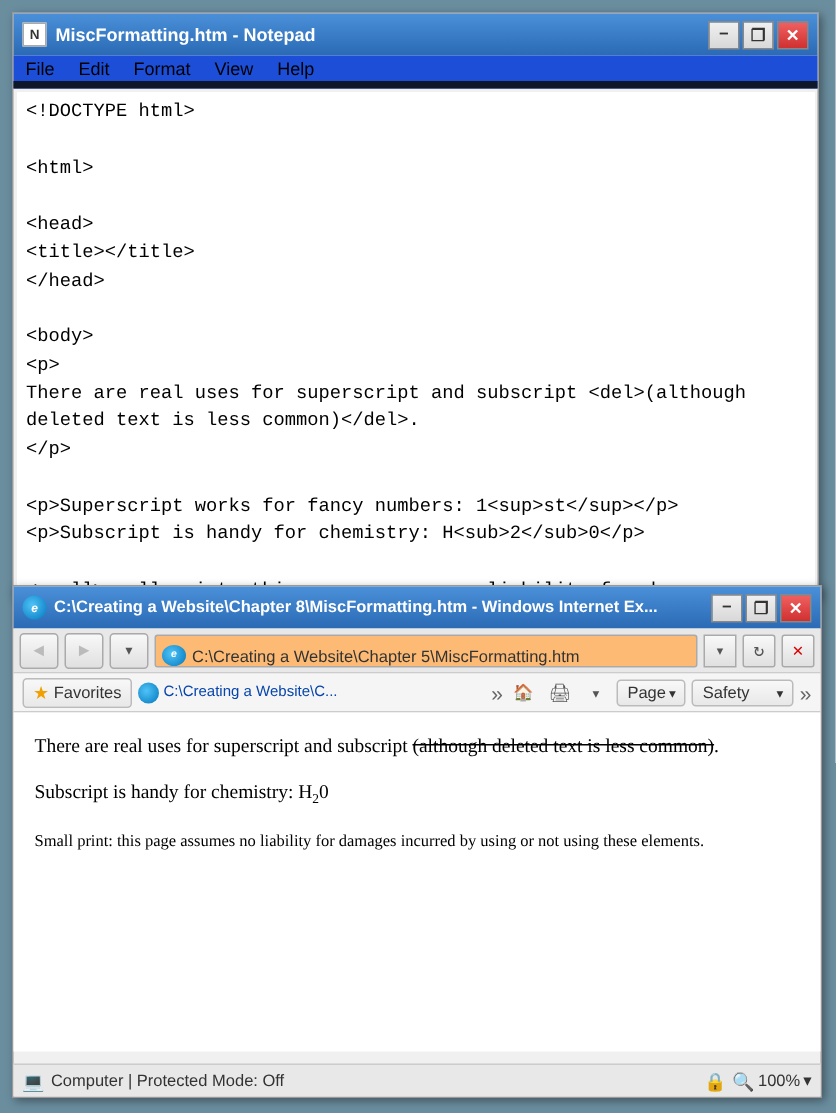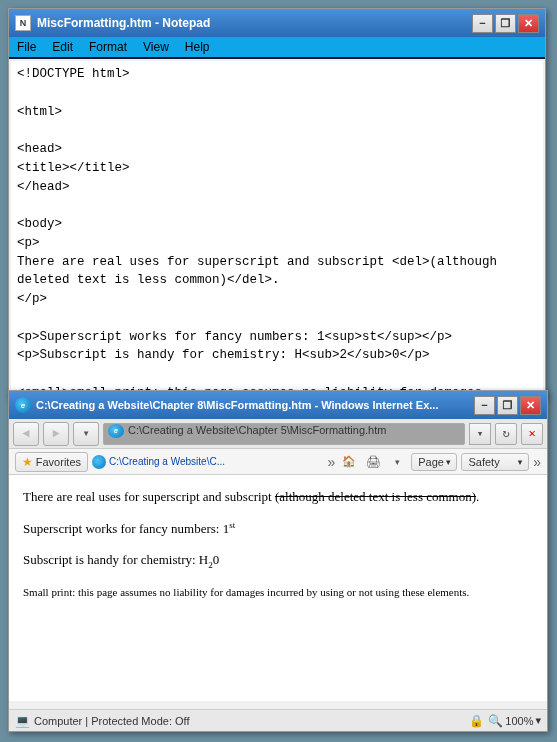--- a/index.html
+++ b/index.html
@@ -67,25 +67,25 @@
       font-size: 11px;
       color: #333;
     }
     .win-btn.close {
       background: linear-gradient(to bottom, #f06060, #d03030);
       color: white;
     }
 
     
     .menu-bar {
-      background: #0ea5e9;
+      background: #1d4ed8;
       height: 22px;
       display: flex;
       align-items: center;
-      border-bottom: 2px solid #0f172a;
+      border-bottom: 5px solid #0f172a;
       font-family: 'Segoe UI', Arial, sans-serif;
       font-size: 12px;
     }
     .menu-item {
       padding: 2px 8px;
       height: 100%;
       display: flex;
       align-items: center;
       cursor: pointer;
     }
@@ -174,22 +174,22 @@
       font-size: 12px;
       color: #555;
     }
     .nav-btn.disabled {
       color: #bbb;
     }
     .address-bar {
       flex: 1;
       height: 22px;
       display: flex;
-      align-items: flex-start;
-      background: #a3a3a3;
+      align-items: flex-end;
+      background: #fdba74;
       border: 1px solid #aaa;
       border-radius: 2px;
       padding: 0 4px;
       font-family: 'Segoe UI', Arial, sans-serif;
       font-size: 11px;
       color: #333;
       overflow: hidden;
     }
     .address-icon {
       width: 16px;
@@ -538,23 +538,20 @@
       <span class="btn-arrow">▾</span>
     </div>
     <div class="double-arrow">»</div>
   </div>
 
   <div class="ie-content">
     <p>
       <span>There are real uses for superscript and subscript </span><del>(although deleted text is less common)</del><span>.</span>
     </p>
     <p>
-      <span>Superscript works for fancy numbers: 1<sup>st</sup></span>
-    </p>
-    <p>
       <span>Subscript is handy for chemistry: H<sub>2</sub>0</span>
     </p>
     <p>
       <small>Small print: this page assumes no liability for damages incurred by using or not using these elements.</small>
     </p>
   </div>
 
   <div class="ie-statusbar">
     <div class="status-left">
       <span style="font-size:12px;">💻</span>

